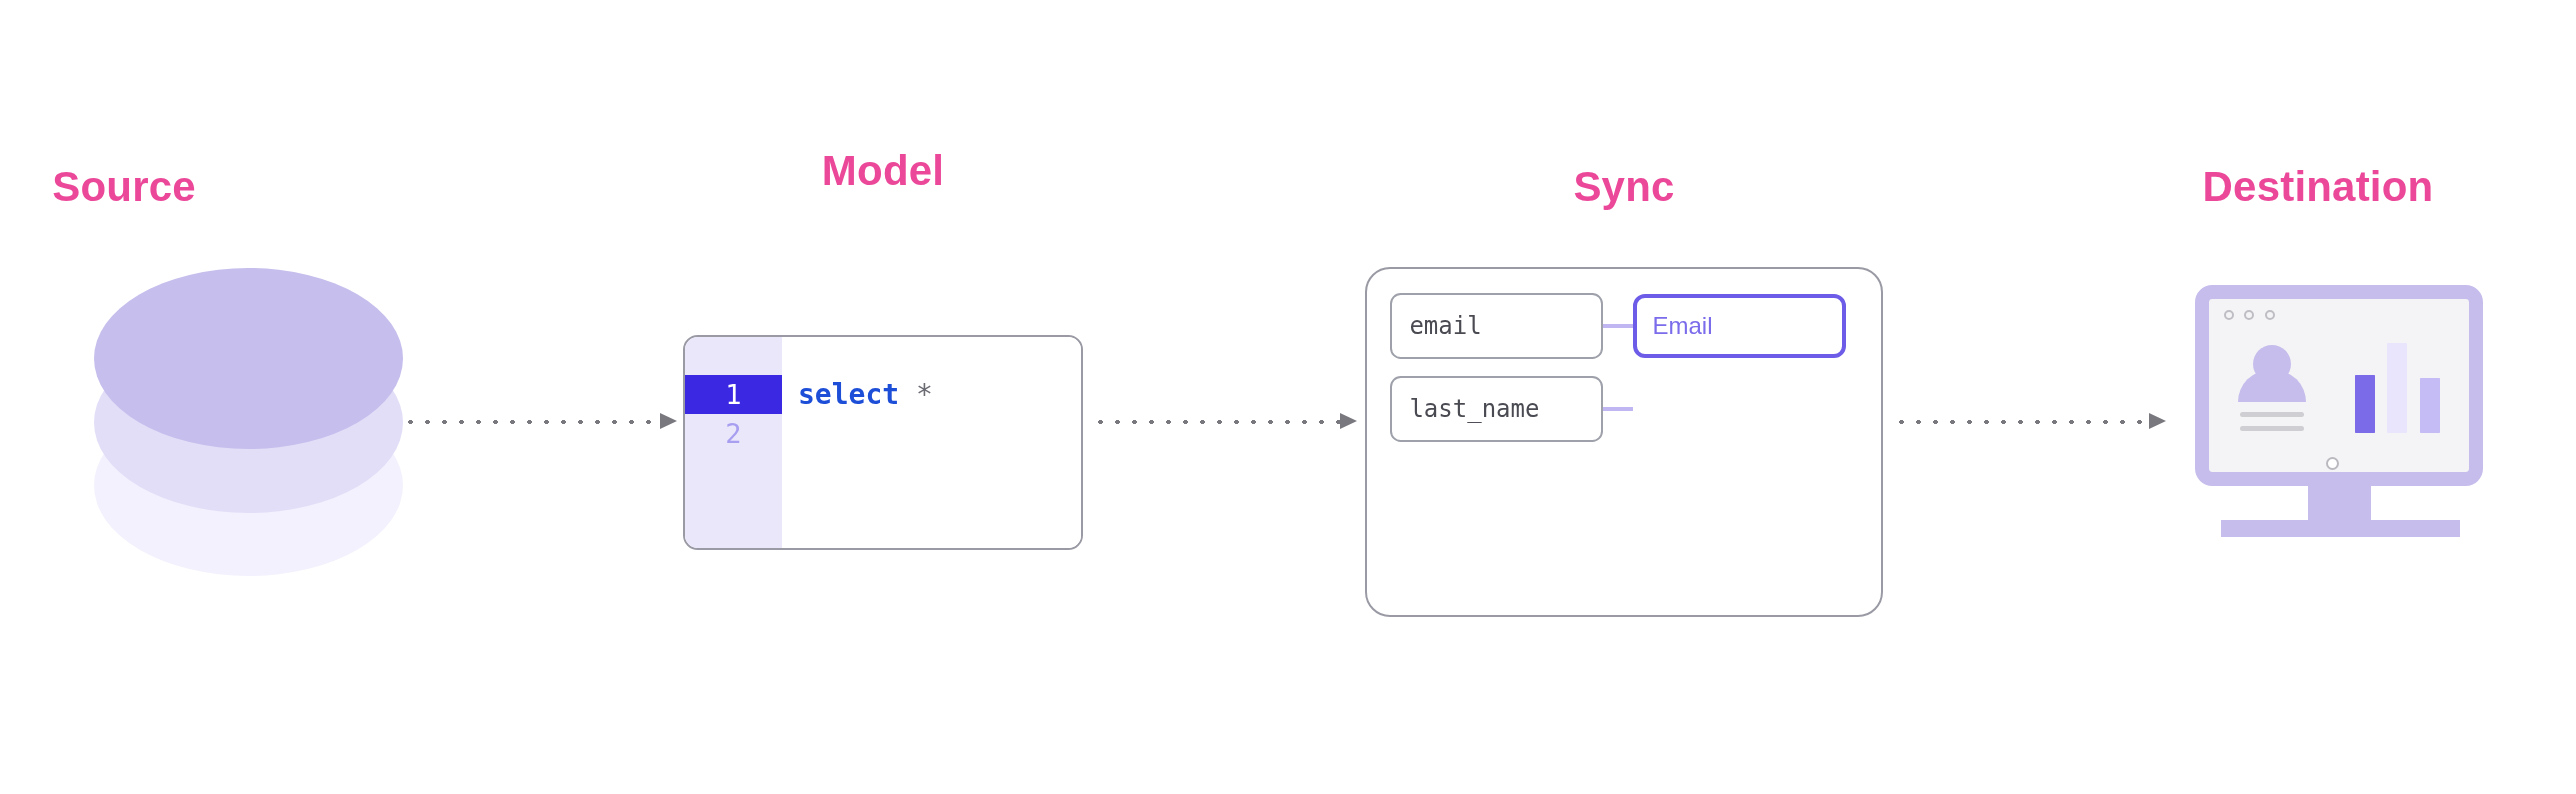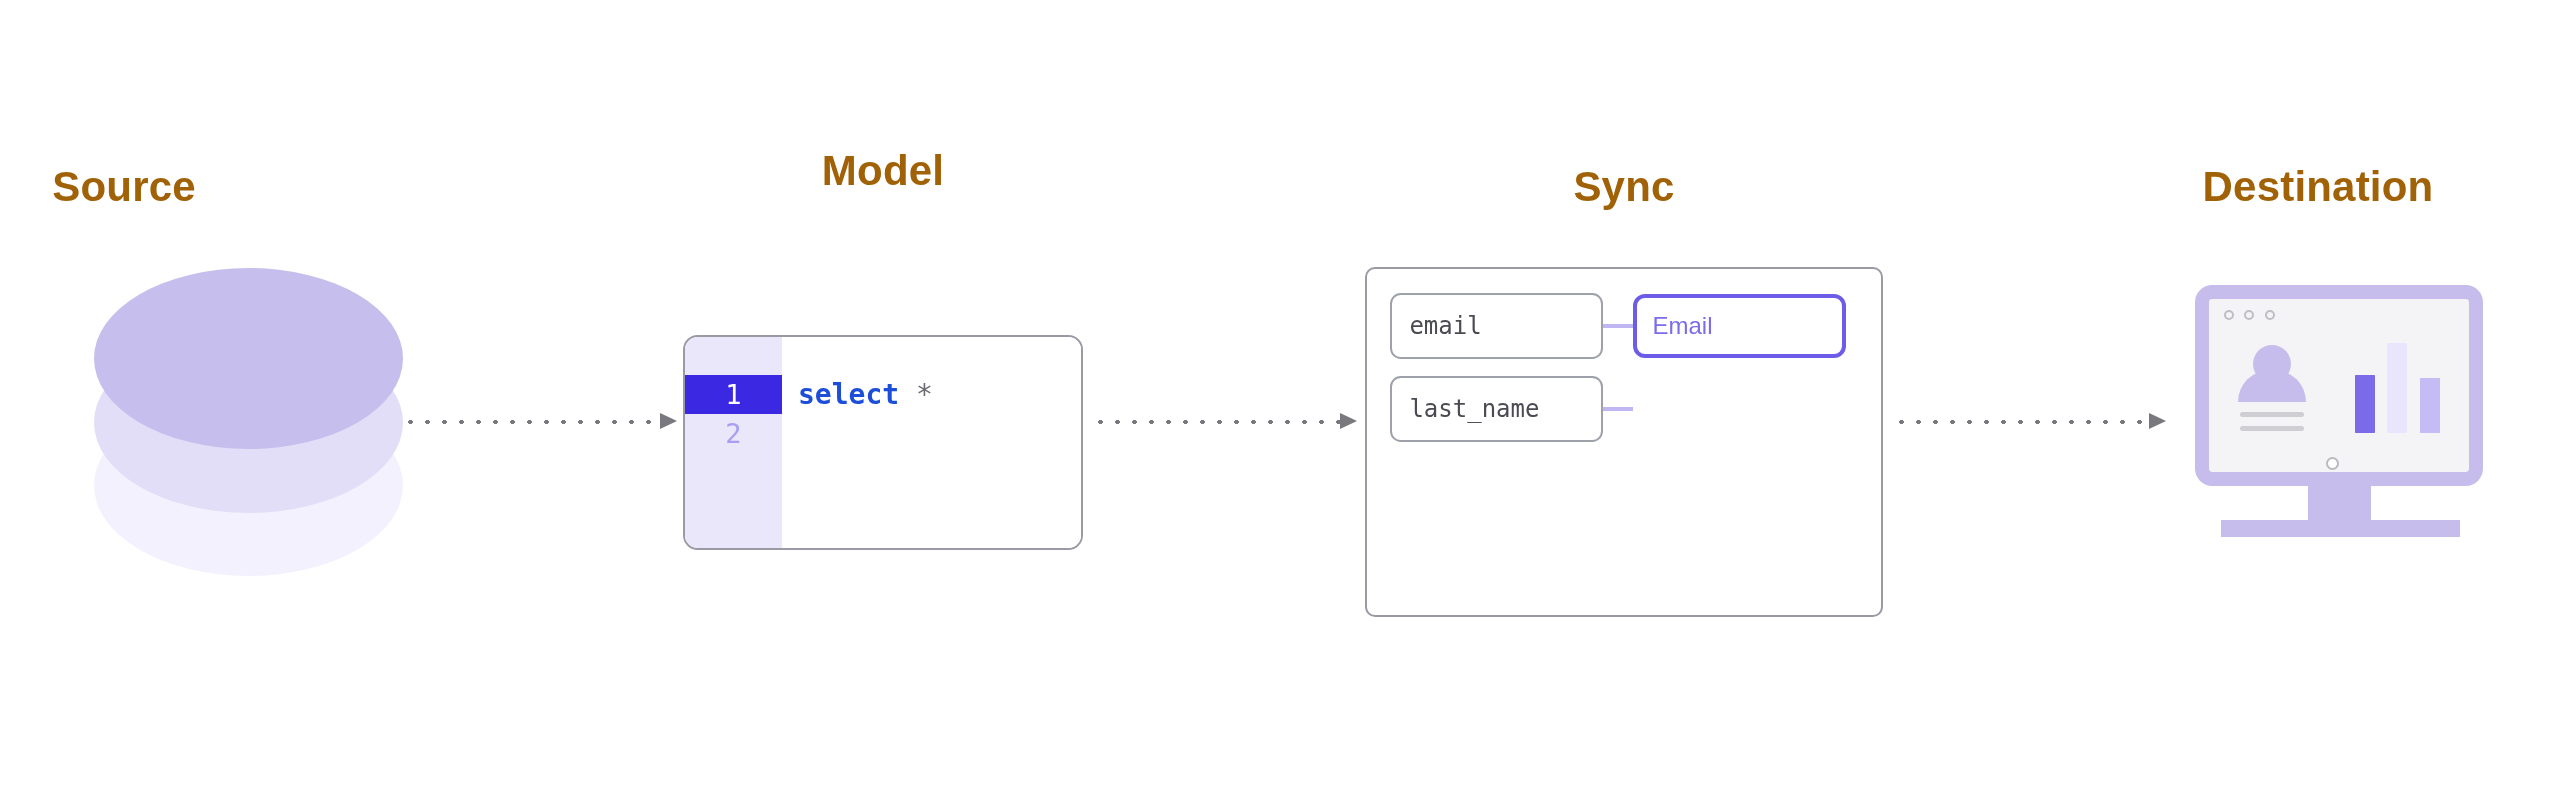--- a/index.html
+++ b/index.html
@@ -18,21 +18,21 @@
     background: #ffffff;
   }
 
   
   .heading {
     position: absolute;
     font-family: "Liberation Sans", sans-serif;
     font-weight: bold;
     font-size: 42px;
     line-height: 1;
-    color: #a16207;
+    color: #ec4899;
     white-space: nowrap;
     text-align: center;
     transform: translateX(-50%);
     letter-spacing: 0.2px;
   }
 
   
   #source-db {
     position: absolute;
     left: 94px;
@@ -99,21 +99,21 @@
 
   
   #sync-panel {
     position: absolute;
     left: 1365px;
     top: 267px;
     width: 518px;
     height: 350px;
     background: #ffffff;
     border: 2px solid #9A9AA5;
-    border-radius: 10px;
+    border-radius: 25px;
     padding: 24px 23px;
   }
   .map-row {
     position: relative;
     display: flex;
     align-items: center;
     height: 66px;
     margin-bottom: 17.4px;
   }
   .map-row:last-child { margin-bottom: 0; }

